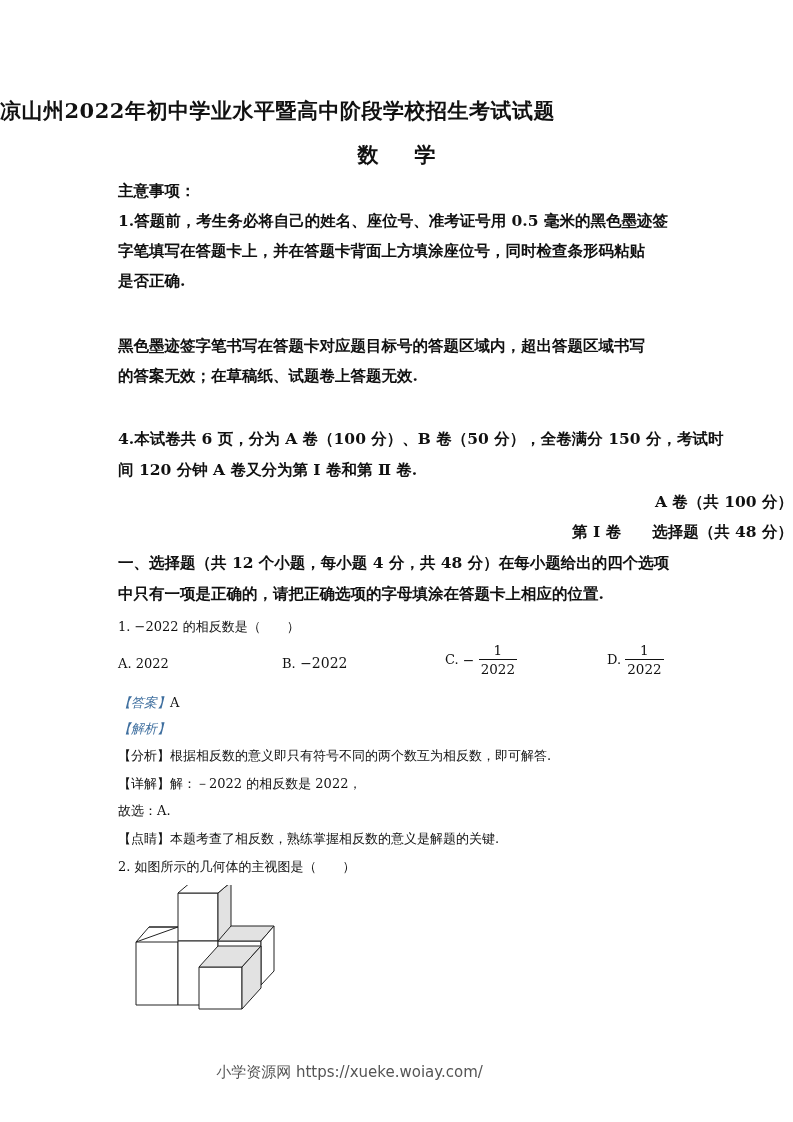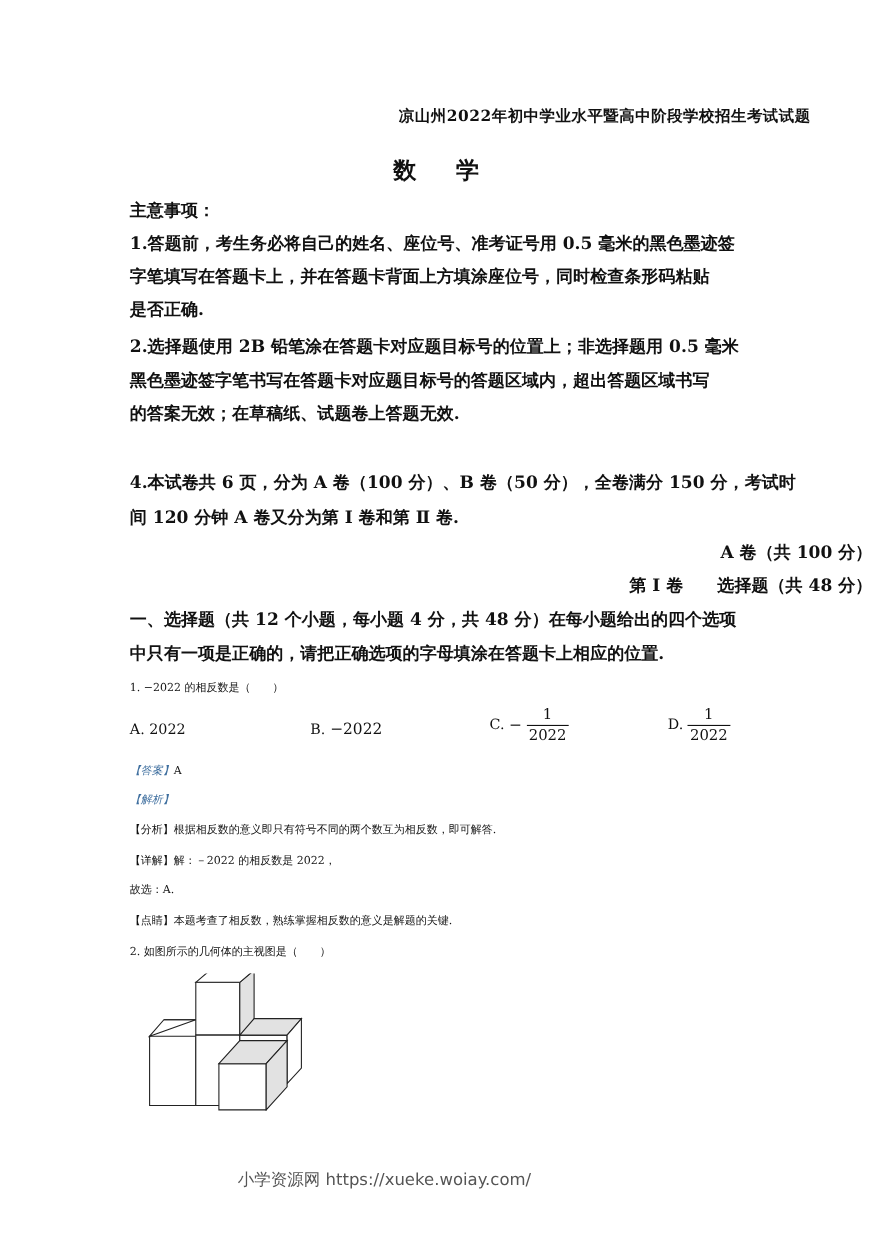--- a/index.html
+++ b/index.html
@@ -1,26 +1,26 @@
 <!DOCTYPE html>
 <html><head>
 <meta charset="utf-8">
 <style>
   html, body { margin: 0; padding: 0; background: #ffffff; }
   body { width: 793px; height: 1122px; position: relative; overflow: hidden;
          font-family: "DejaVu Serif", "Liberation Serif", serif; color: #111; }
   .page { position: absolute; left: 0; top: 0; width: 793px; height: 1122px; }
-  .title { position: absolute; left: 0; width: 737px; text-align: right; top: 97px;
-           font-size: 14px; font-weight: bold; letter-spacing: 0.5px; }
+  .title { position: absolute; left: 0; width: 737px; text-align: left; top: 97px;
+           font-size: 21px; font-weight: bold; letter-spacing: 0.5px; }
   .subject { position: absolute; left: 0; width: 793px; text-align: center; top: 141px;
              font-size: 21px; font-weight: bold; word-spacing: 30px; }
   .subject span { margin: 0 18px; }
   .bold-line { position: absolute; left: 118px; font-size: 15.5px; font-weight: bold; white-space: nowrap; }
   .center-bold { position: absolute; left: 0; width: 793px; text-align: right; font-size: 15.5px; font-weight: bold; }
-  .normal-line { position: absolute; left: 118px; font-size: 10px; white-space: nowrap; }
+  .normal-line { position: absolute; left: 118px; font-size: 13px; white-space: nowrap; }
   .label-blue { color: #3f6f9f; font-style: italic; }
   .opt { position: absolute; font-size: 13px; white-space: nowrap; }
   .frac { display: inline-block; vertical-align: middle; text-align: center; font-size: 13.5px; }
   .frac .num { display: block; padding: 0 2px 1px; }
   .frac .den { display: block; border-top: 1px solid #111; padding: 1px 2px 0; }
   .neg { font-size: 14px; vertical-align: middle; }
   .footer { position: absolute; left: 0; width: 699px; text-align: center; top: 1063px;
             font-family: "DejaVu Sans", "Liberation Sans", sans-serif; font-size: 15px; color: #555; }
   .figure { position: absolute; left: 118px; top: 885px; }
 </style>
@@ -31,21 +31,20 @@
 
   <div class="title">凉山州2022年初中学业水平暨高中阶段学校招生考试试题</div>
   <div class="subject">
     <span>数</span><span>学</span>
   </div>
 
   <div class="bold-line" style="top:181px">主意事项：</div>
   <div class="bold-line" style="top:211px">1.答题前，考生务必将自己的姓名、座位号、准考证号用 0.5 毫米的黑色墨迹签</div>
   <div class="bold-line" style="top:241px">字笔填写在答题卡上，并在答题卡背面上方填涂座位号，同时检查条形码粘贴</div>
   <div class="bold-line" style="top:271px">是否正确.</div>
-  <div class="bold-line" style="top:305px">2.选择题使用 2B 铅笔涂在答题卡对应题目标号的位置上；非选择题用 0.5 毫米</div>
   <div class="bold-line" style="top:366px">的答案无效；在草稿纸、试题卷上答题无效.</div>
   <div class="bold-line" style="top:336px">黑色墨迹签字笔书写在答题卡对应题目标号的答题区域内，超出答题区域书写</div>
   <div class="bold-line" style="top:429px">4.本试卷共 6 页，分为 A 卷（100 分）、B 卷（50 分），全卷满分 150 分，考试时</div>
   <div class="bold-line" style="top:460px">间 120 分钟 A 卷又分为第 I 卷和第 Ⅱ 卷.</div>
 
   <div class="center-bold" style="top:492px">A 卷（共 100 分）</div>
   <div class="center-bold" style="top:522px">第 I 卷　　选择题（共 48 分）</div>
 
   <div class="bold-line" style="top:553px">一、选择题（共 12 个小题，每小题 4 分，共 48 分）在每小题给出的四个选项</div>
   <div class="bold-line" style="top:584px">中只有一项是正确的，请把正确选项的字母填涂在答题卡上相应的位置.</div>

